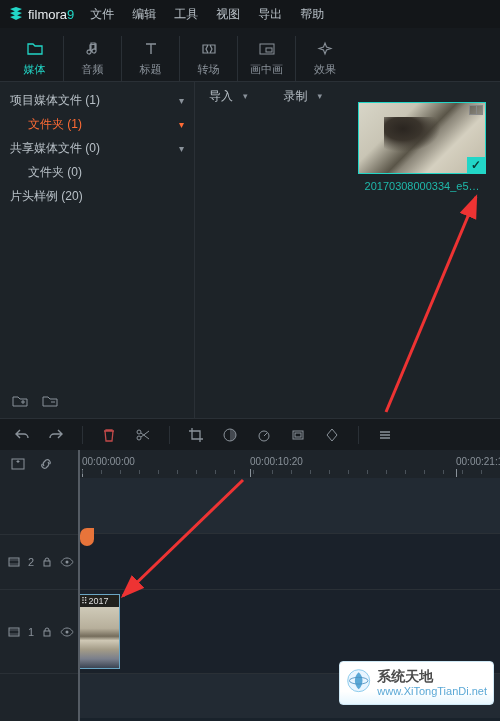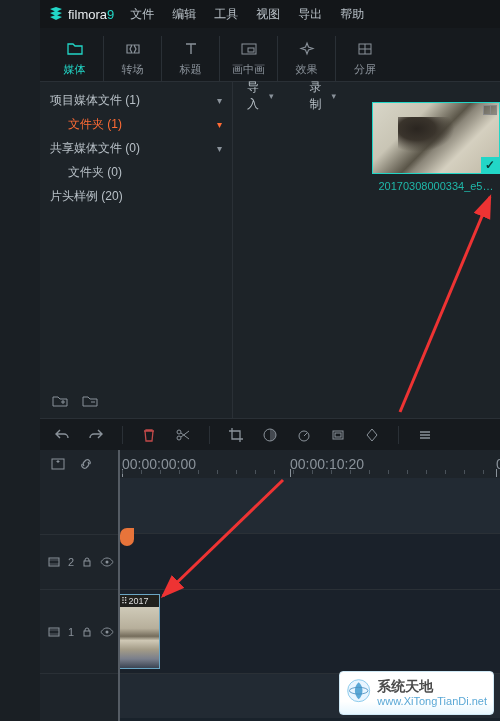--- a/index.html
+++ b/index.html
@@ -11,21 +11,21 @@
     --text:#b8c0c7;
     --text-dim:#8a929a;
     --cyan:#22d6c7;
     --cyan-dim:#1fb8aa;
     --red:#c24a4a;
     --orange:#ff6b35;
     --white:#e8ecef;
   }
   *{box-sizing:border-box;margin:0;padding:0;font-family:"Microsoft YaHei","PingFang SC",sans-serif;}
   html,body{width:500px;height:721px;background:var(--bg-dark);color:var(--text);overflow:hidden;font-size:12px;}
-  .app{width:500px;height:721px;display:flex;flex-direction:column;position:relative;padding-left:40px;}
+  .app{width:500px;height:721px;display:flex;flex-direction:column;position:relative;}
   
   
   .titlebar{height:28px;background:var(--bg-darker);display:flex;align-items:center;padding:0 8px;font-size:12px;}
   .logo{display:flex;align-items:center;gap:4px;margin-right:16px;}
   .logo-mark{width:16px;height:16px;position:relative;}
   .logo-mark svg{width:16px;height:16px;}
   .logo-text{color:var(--white);font-size:13px;font-weight:500;}
   .logo-text .v9{color:var(--cyan);}
   .menu{display:flex;gap:18px;}
   .menu-item{color:var(--text);cursor:default;}
@@ -73,21 +73,21 @@
   
   
   .tl-toolbar{height:32px;background:var(--bg-toolbar);border-top:1px solid var(--border);display:flex;align-items:center;gap:18px;padding:0 14px;color:var(--text-dim);position:relative;}
   .tl-toolbar .sep{width:1px;height:18px;background:var(--border);align-self:center;}
   .tl-toolbar .tool{font-size:15px;width:16px;height:16px;display:flex;align-items:center;justify-content:center;}
   
   
   .timeline{flex:1;background:#1e242a;display:flex;position:relative;}
   .tl-header-row{position:absolute;left:0;right:0;top:0;height:28px;display:flex;background:#1e242a;}
   .tl-header-left{width:78px;height:28px;display:flex;align-items:center;gap:12px;padding:0 10px;color:var(--text-dim);font-size:14px;}
-  .tl-ruler{flex:1;height:28px;position:relative;color:var(--text-dim);font-size:14px;}
+  .tl-ruler{flex:1;height:28px;position:relative;color:var(--text-dim);font-size:10px;}
   .tick{position:absolute;top:6px;}
   .tick-major::before{content:"";position:absolute;left:0;top:13px;width:1px;height:8px;background:var(--text-dim);}
   .tick-minor{top:20px;width:1px;height:4px;background:#4a525a;}
   
   .tl-body{position:absolute;left:0;right:0;top:28px;bottom:0;display:flex;}
   .track-heads{width:78px;display:flex;flex-direction:column;}
   .track-head{display:flex;align-items:center;gap:8px;padding:0 8px;color:var(--text-dim);font-size:11px;}
   .track-head .lock{font-size:11px;} .track-head .eye{font-size:14px;}
   .head-spacer{height:56px;}
   .head-t2{height:56px;border-top:1px solid var(--border);border-bottom:1px solid var(--border);}
@@ -103,21 +103,21 @@
   .playhead{position:absolute;top:-28px;bottom:0;width:2px;background:#555c64;left:0;}
   .marker-orange{position:absolute;left:2px;top:50px;width:14px;height:18px;background:#e8743a;border-radius:7px 0 7px 7px;}
   
   .clip-tl{position:absolute;left:0;top:4px;bottom:4px;width:42px;border:1px solid #6aa6c4;background:#4a4a42;overflow:hidden;}
   .clip-tl-head{height:12px;background:rgba(0,0,0,.55);color:#ddd;font-size:9px;padding:0 2px;display:flex;align-items:center;gap:2px;white-space:nowrap;}
   .clip-tl-head .dots{letter-spacing:-1px;}
   .clip-tl-body{position:absolute;top:12px;left:0;right:0;bottom:0;
     background:linear-gradient(180deg,#cfcab8 0%,#b7af9b 35%,#756d5c 48%,#cfc8b5 55%,#a39b87 70%,#7a7f8c 85%,#3a4452 100%);}
   
   
-  .watermark{position:absolute;right:6px;bottom:6px;width:155px;height:44px;background:linear-gradient(180deg,#fff 0%,#fff 70%,#e8f7ff 100%);border:1px solid #cfe8f5;border-radius:4px;display:flex;align-items:center;padding:4px 6px;gap:6px;}
+  .watermark{position:absolute;right:6px;bottom:16px;width:155px;height:44px;background:linear-gradient(180deg,#fff 0%,#fff 70%,#e8f7ff 100%);border:1px solid #cfe8f5;border-radius:4px;display:flex;align-items:center;padding:4px 6px;gap:6px;}
   .wm-logo{width:30px;height:30px;}
   .wm-text{display:flex;flex-direction:column;line-height:1.1;}
   .wm-line1{font-size:14px;font-weight:bold;color:#4a4a4a;}
   .wm-line2{font-size:11px;color:#5aa8d6;}
   
   svg{display:block;}
 </style>
 </head>
 <body>
 
@@ -147,58 +147,57 @@
       <span class="icon">
         <svg width="18" height="18" viewBox="0 0 18 18">
             <path d="M2 4h5l2 2h7v8H2z" fill="none" stroke="currentColor" stroke-width="1.3"></path>
           </svg>
       </span>
       <span>媒体</span>
     </div>
     <div class="tab">
       <span class="icon">
         <svg width="18" height="18" viewBox="0 0 18 18">
+            <path d="M7 3v9a2 2 0 11-1-1.7V5l6-1v7a2 2 0 11-1-1.7V3z" fill="none" stroke="currentColor" stroke-width="1.2"></path>
+          </svg>
+      </span>
+      <span>音频</span>
+    </div>
+    <div class="tab">
+      <span class="icon">
+        <svg width="18" height="18" viewBox="0 0 18 18">
+            <path d="M4 4h10M9 4v10" stroke="currentColor" stroke-width="1.4" fill="none"></path>
+          </svg>
+      </span>
+      <span>标题</span>
+    </div>
+    <div class="tab">
+      <span class="icon">
+        <svg width="18" height="18" viewBox="0 0 18 18">
             <path d="M3 5h5l-2 4 2 4H3zM15 5h-5l2 4-2 4h5z" fill="none" stroke="currentColor" stroke-width="1.2"></path>
           </svg>
       </span>
       <span>转场</span>
-    </div>
-    <div class="tab">
-      <span class="icon">
-        <svg width="18" height="18" viewBox="0 0 18 18">
-            <path d="M4 4h10M9 4v10" stroke="currentColor" stroke-width="1.4" fill="none"></path>
-          </svg>
-      </span>
-      <span>标题</span>
     </div>
     <div class="tab">
       <span class="icon">
         <svg width="18" height="18" viewBox="0 0 18 18">
             <rect x="2" y="4" width="14" height="10" fill="none" stroke="currentColor"></rect>
             <rect x="8" y="8" width="6" height="4" fill="none" stroke="currentColor"></rect>
           </svg>
       </span>
       <span>画中画</span>
     </div>
     <div class="tab">
       <span class="icon">
         <svg width="18" height="18" viewBox="0 0 18 18">
             <path d="M9 3l1.5 4L15 8.5 10.5 10 9 14l-1.5-4L3 8.5 7.5 7z" fill="none" stroke="currentColor" stroke-width="1.1"></path>
           </svg>
       </span>
       <span>效果</span>
-    </div>
-    <div class="tab">
-      <span class="icon">
-        <svg width="18" height="18" viewBox="0 0 18 18">
-            <rect x="3" y="4" width="12" height="10" fill="none" stroke="currentColor"></rect>
-            <path d="M9 4v10M3 9h12" stroke="currentColor"></path>
-          </svg>
-      </span>
-      <span>分屏</span>
     </div>
   </div>
 
   <div class="panels">
 
     <div class="sidebar">
       <div class="tree">
         <div class="tree-item">
           <span>项目媒体文件 (1)</span>
           <span class="chev">▾</span>

